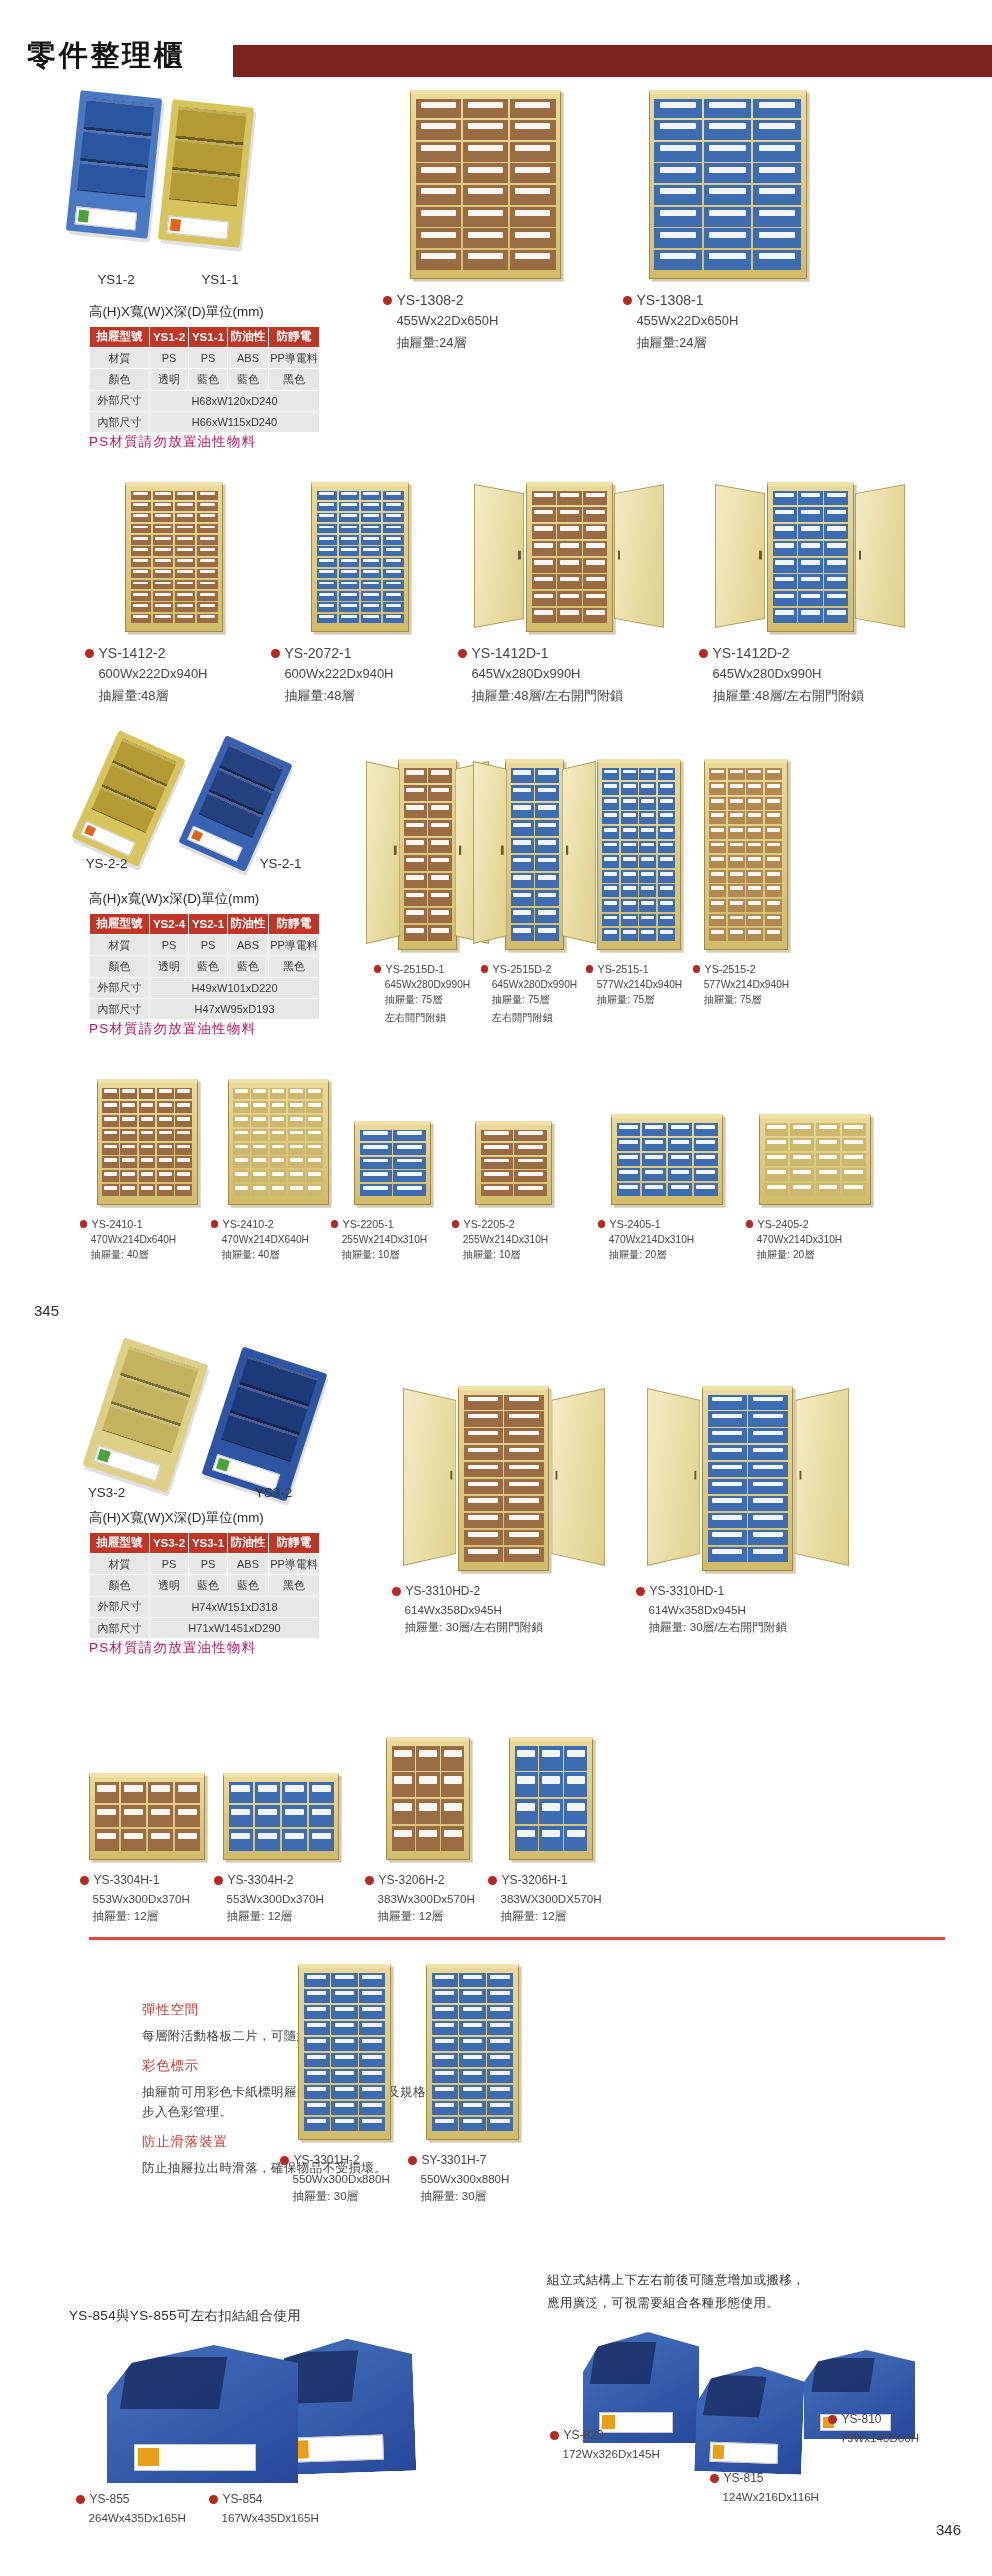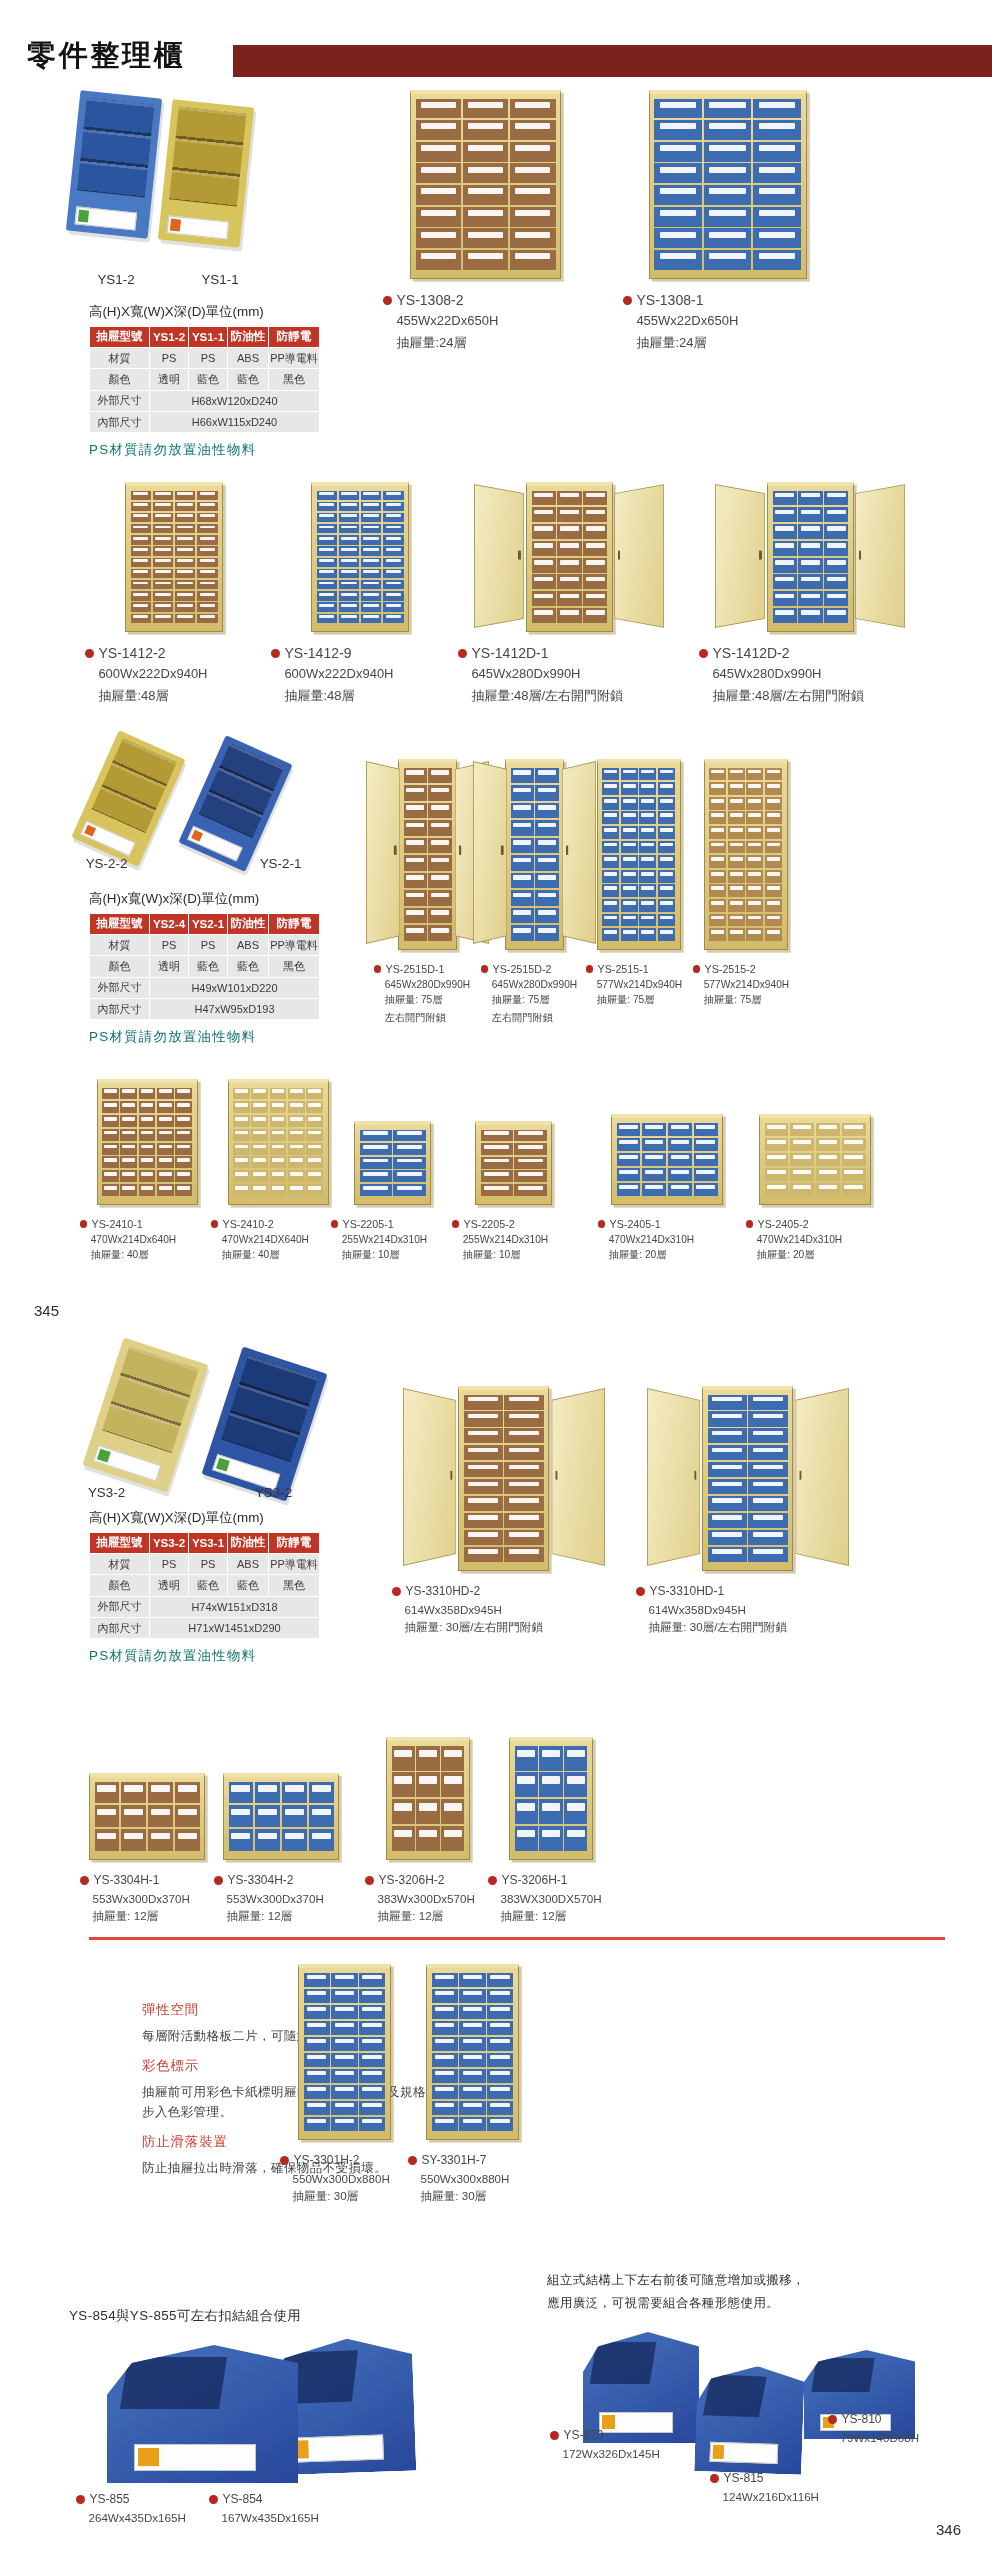--- a/index.html
+++ b/index.html
@@ -9,21 +9,21 @@
   
   .page-title{position:absolute;left:27px;top:36px;font-size:29px;font-weight:bold;color:#141414;letter-spacing:2.7px;white-space:nowrap}
   .redbar{position:absolute;left:233px;top:45px;right:0;height:32px;background:#7c221c}
 
   
   .spec-block{position:absolute;width:267px}
   .caption{font-size:13.4px;color:#2b2b2b;margin-bottom:4.5px;white-space:nowrap}
   table.spec{border-collapse:separate;border-spacing:1.8px;table-layout:fixed}
   .spec th{background:#c03526;color:#fff;font-weight:bold;font-size:11.6px;padding:2.7px 0.9px;text-align:center;white-space:nowrap;overflow:hidden}
   .spec td{background:#e7e7e7;font-size:11px;padding:2.7px 0.9px;text-align:center;white-space:nowrap;overflow:hidden;color:#3a3a3a}
-  .ps-note{margin-top:8px;font-size:13.4px;color:#0f766e;letter-spacing:1.3px;white-space:nowrap}
+  .ps-note{font-size:13.4px;color:#be185d;letter-spacing:1.3px;white-space:nowrap}
 
   
   .card{position:absolute}
   .imgarea{display:flex;align-items:flex-end;justify-content:center}
   .cab{position:relative;background:linear-gradient(#ead998,#d2bc6a);border:0.9px solid #a08a48;border-top:4.5px solid #efe3ab;padding:4.5px 4.5px 8px;box-shadow:2.7px 2.7px 0 rgba(160,140,80,.45)}
   .cabgrid{display:grid;gap:1.8px;width:100%;height:100%}
   .drawer{position:relative;display:block;min-height:3.6px}
   .drawer::after{content:"";position:absolute;left:12%;top:16%;width:76%;height:30%;background:rgba(255,255,255,.93);border-radius:0.9px}
   .cabwrap{position:relative}
   .cabwrap .cab{margin:0 auto}
@@ -328,21 +328,21 @@
           <i class="drawer" style="background: rgb(62, 108, 176);"></i>
           <i class="drawer" style="background: rgb(62, 108, 176);"></i>
           <i class="drawer" style="background: rgb(62, 108, 176);"></i>
           <i class="drawer" style="background: rgb(62, 108, 176);"></i>
         </div>
       </div>
   </div>
   <div class="plabel big">
     <div class="l1">
         <i class="dot"></i>
-        <span>YS-1412-9</span>
+        <span>YS-2072-1</span>
       </div>
     <div class="l2">600Wx222Dx940H</div>
     <div class="l3">抽屜量:48層</div>
   </div>
 </div>
 <div class="card" style="left:458px;top:479px;width:223px">
   <div class="imgarea" style="height:153px">
     <div class="cabwrap" style="width:151px;height:150px">
       <div class="door left"></div>
       <div class="door right"></div>

